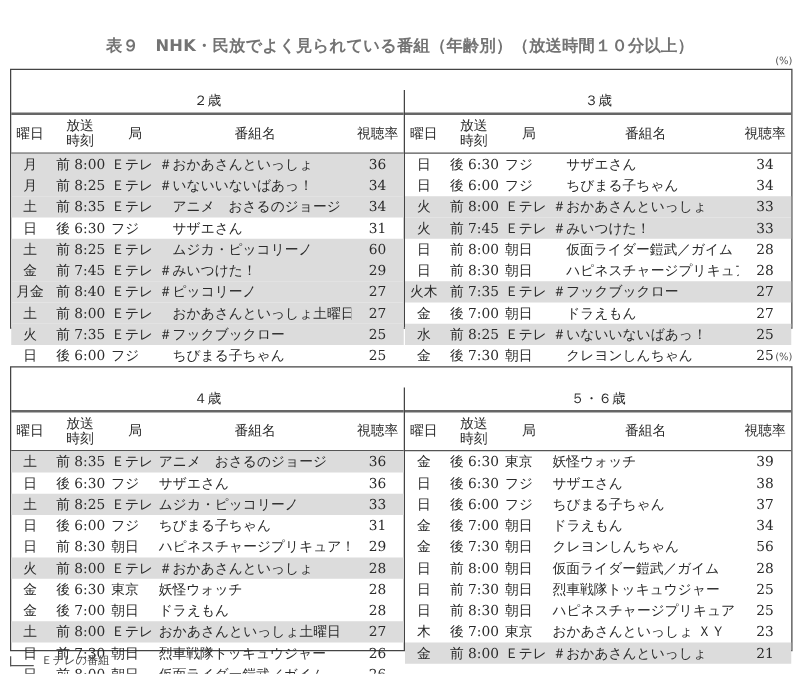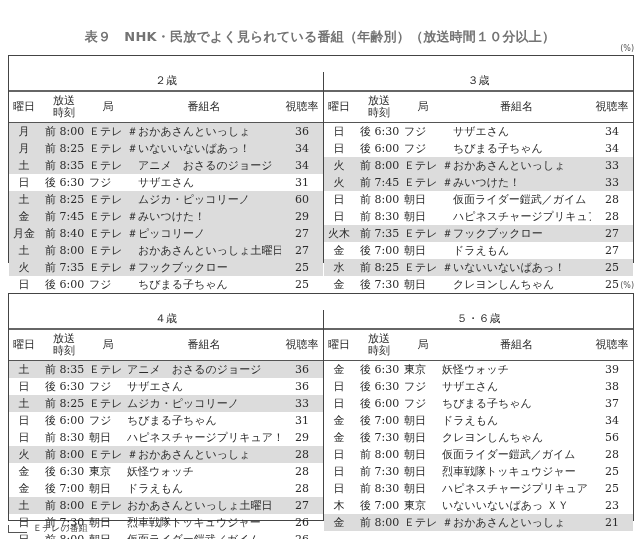--- a/index.html
+++ b/index.html
@@ -362,21 +362,21 @@
       <span class="c-day">日</span>
       <span class="c-time">前 8:30</span>
       <span class="c-st">朝日</span>
       <span class="c-prog">ハピネスチャージプリキュア！</span>
       <span class="c-rate">25</span>
     </div>
       <div class="row">
       <span class="c-day">木</span>
       <span class="c-time">後 7:00</span>
       <span class="c-st">東京</span>
-      <span class="c-prog">いないいないばあっ ＸＹ</span>
+      <span class="c-prog">おかあさんといっしょ ＸＹ</span>
       <span class="c-rate">23</span>
     </div>
       <div class="row shaded">
       <span class="c-day">金</span>
       <span class="c-time">前 8:00</span>
       <span class="c-st">Ｅテレ</span>
       <span class="c-prog">＃おかあさんといっしょ</span>
       <span class="c-rate">21</span>
     </div>
     </div>

